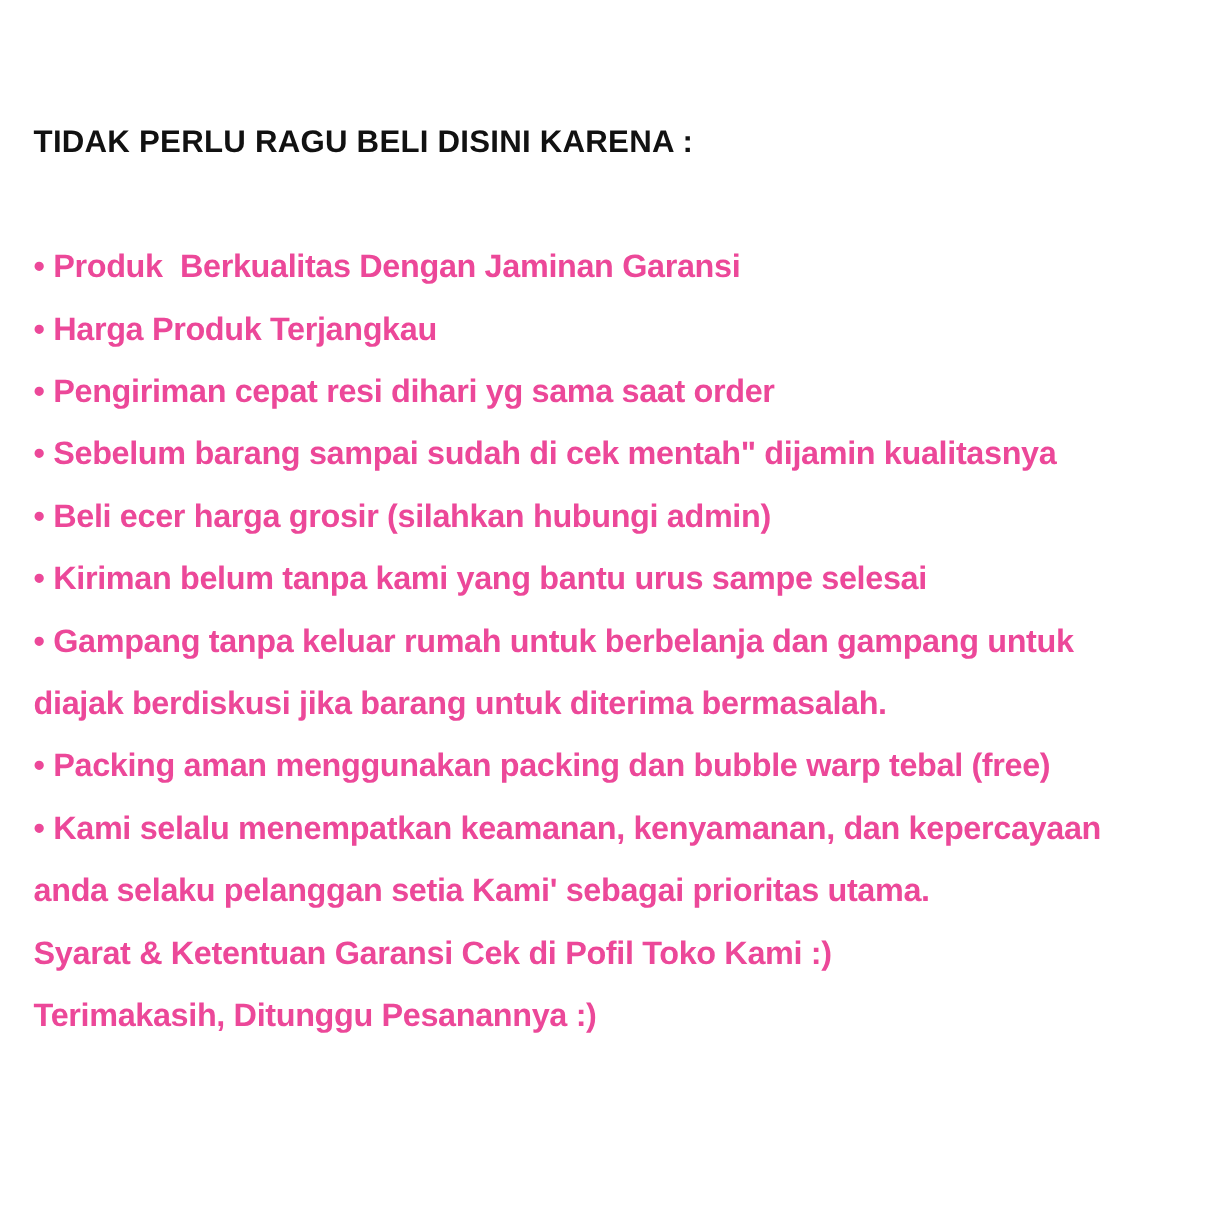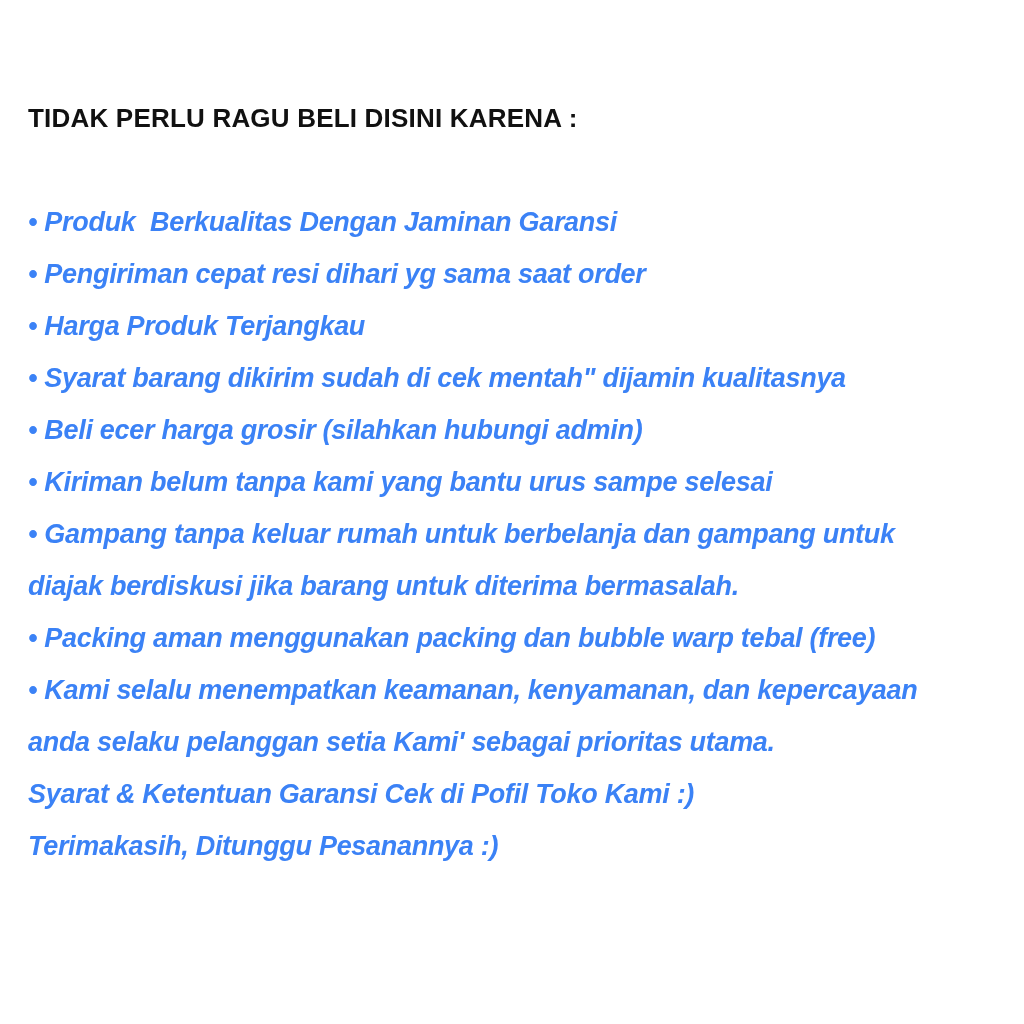--- a/index.html
+++ b/index.html
@@ -30,35 +30,34 @@
   }
   .lines {
     margin-top: 52px;
   }
   .text-line {
     font-size: 27px;
     font-weight: 700;
     line-height: 52px;
     letter-spacing: -0.3px;
     white-space: pre-wrap;
-    color: #3b82f6;
-    font-style: italic;
+    color: #ec4899;
   }
 </style>
 </head>
 <body>
 
 <div class="page">
   <div class="content">
     <div class="doc-title">TIDAK PERLU RAGU BELI DISINI KARENA :</div>
     <div class="lines">
       <div class="text-line">• Produk  Berkualitas Dengan Jaminan Garansi</div>
+      <div class="text-line">• Harga Produk Terjangkau</div>
       <div class="text-line">• Pengiriman cepat resi dihari yg sama saat order</div>
-      <div class="text-line">• Harga Produk Terjangkau</div>
-      <div class="text-line">• Syarat barang dikirim sudah di cek mentah" dijamin kualitasnya</div>
+      <div class="text-line">• Sebelum barang sampai sudah di cek mentah" dijamin kualitasnya</div>
       <div class="text-line">• Beli ecer harga grosir (silahkan hubungi admin)</div>
       <div class="text-line">• Kiriman belum tanpa kami yang bantu urus sampe selesai</div>
       <div class="text-line">• Gampang tanpa keluar rumah untuk berbelanja dan gampang untuk</div>
       <div class="text-line">diajak berdiskusi jika barang untuk diterima bermasalah.</div>
       <div class="text-line">• Packing aman menggunakan packing dan bubble warp tebal (free)</div>
       <div class="text-line">• Kami selalu menempatkan keamanan, kenyamanan, dan kepercayaan</div>
       <div class="text-line">anda selaku pelanggan setia Kami' sebagai prioritas utama.</div>
       <div class="text-line">Syarat &amp; Ketentuan Garansi Cek di Pofil Toko Kami :)</div>
       <div class="text-line">Terimakasih, Ditunggu Pesanannya :)</div>
     </div>

